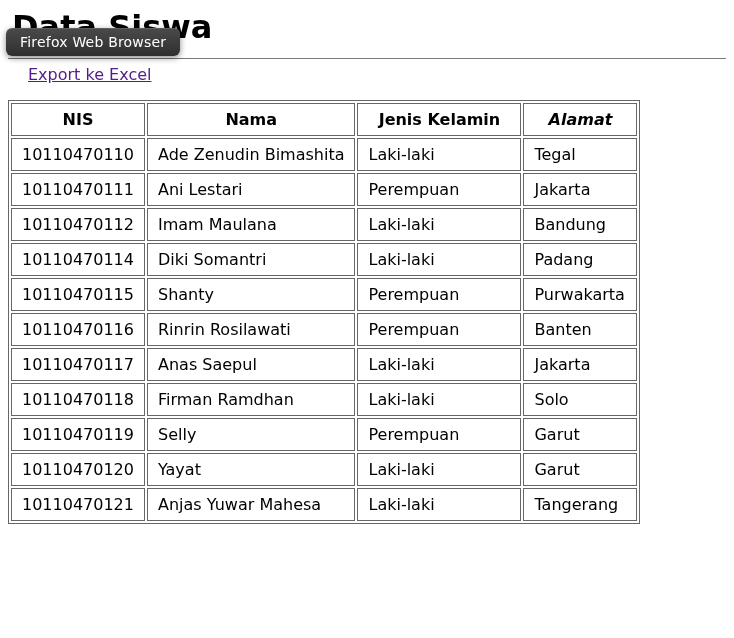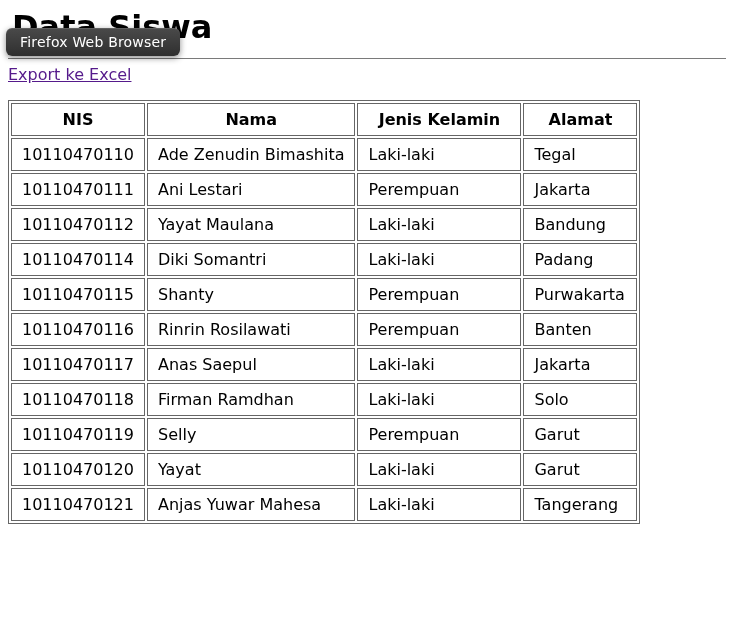--- a/index.html
+++ b/index.html
@@ -19,20 +19,21 @@
   }
   hr.rule {
     border: none;
     border-top: 1px solid #7a7a7a;
     margin: 6px 0 6px 0;
   }
   a.export-link {
     color: #551a8b;
     text-decoration: underline;
     font-size: 16px;
+    margin-left: 20px;
   }
   .tooltip-badge {
     position: absolute;
     left: 6px;
     top: 28px;
     background: #3a3a3a;
     background: linear-gradient(#4a4a4a,#2f2f2f);
     color: #fff;
     font-size: 14px;
     padding: 6px 14px;
@@ -54,21 +55,21 @@
     vertical-align: middle;
     white-space: nowrap;
   }
   table.data th {
     text-align: center;
     font-weight: bold;
   }
   .col-nis  { width: 128px; }
   .col-nama { width: 196px; }
   .col-jk   { width: 164px; }
-  .col-alm  { width: 114px; }
+  .col-alm  { width: 114px; font-style: italic; }
 </style>
 </head>
 <body>
 
 
 
 <div class="tooltip-badge">Firefox Web Browser</div>
 
 <h1 class="page-title">Data Siswa</h1>
 
@@ -94,21 +95,21 @@
           <td>Tegal</td>
         </tr>
         <tr>
           <td>10110470111</td>
           <td>Ani Lestari</td>
           <td>Perempuan</td>
           <td>Jakarta</td>
         </tr>
         <tr>
           <td>10110470112</td>
-          <td>Yayat Maulana</td>
+          <td>Imam Maulana</td>
           <td>Laki-laki</td>
           <td>Bandung</td>
         </tr>
         <tr>
           <td>10110470114</td>
           <td>Diki Somantri</td>
           <td>Laki-laki</td>
           <td>Padang</td>
         </tr>
         <tr>

